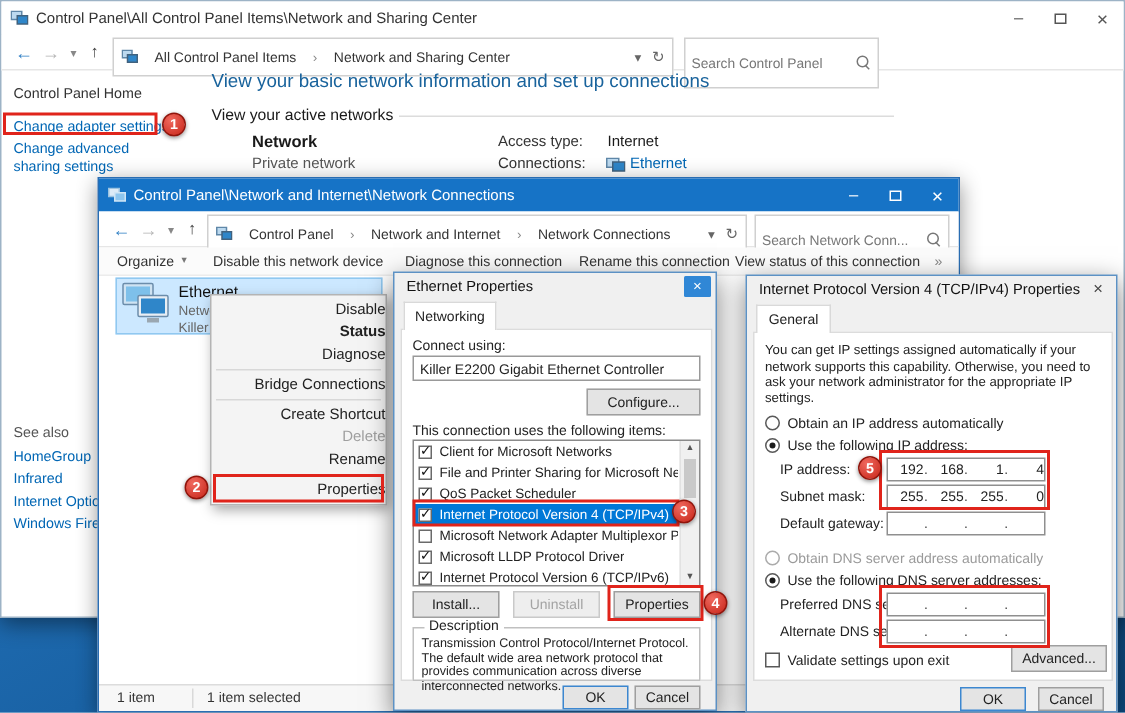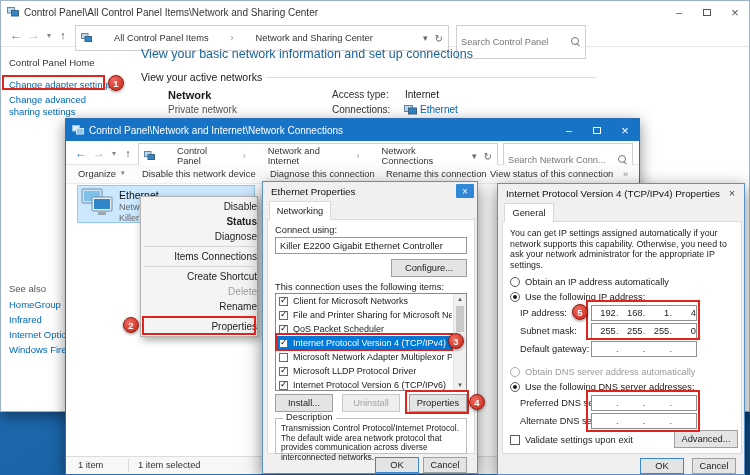--- a/index.html
+++ b/index.html
@@ -10,21 +10,21 @@
   .t{position:absolute;white-space:nowrap;}
   .link{color:#0066b4;}
   .f9{font-size:9px;}.f93{font-size:9.3px;}.f95{font-size:9.5px;}.f10{font-size:10px;}.f105{font-size:10.5px;}
   .c3{color:#333;}.c5{color:#555;}.c6{color:#666;}
   .wtitle{height:22px;display:flex;align-items:center;gap:5px;padding-left:6px;font-size:10px;}
   .cap{position:absolute;top:0;right:0;display:flex;}
   .cap .cpb{width:28px;height:22px;display:flex;align-items:center;justify-content:center;font-size:11px;}
   .maxg{width:8px;height:7px;border:1px solid currentColor;display:inline-block;}
   .addr{position:absolute;left:0;right:0;top:22px;height:24px;background:#fff;border-bottom:1px solid #e6e6e6;}
   .nav{position:absolute;top:0;height:24px;display:flex;align-items:center;justify-content:center;}
-  .crumb{position:absolute;top:2px;height:20px;border:1px solid #d0d0d0;background:#fff;display:flex;align-items:center;gap:22px;padding:12px 5px;font-size:9.3px;color:#333;}
+  .crumb{position:absolute;top:2px;height:20px;border:1px solid #d0d0d0;background:#fff;display:flex;align-items:center;gap:11px;padding:12px 5px;font-size:9.3px;color:#333;}
   .crumb .sep{color:#8a8a8a;font-size:9px;}
   .crumb .tail{margin-left:auto;display:flex;gap:7px;color:#666;font-size:9px;align-items:center;}
   .search{position:absolute;top:2px;height:20px;border:1px solid #d0d0d0;background:#fff;display:flex;align-items:center;padding:16px 4px;gap:3px;}
   .search input{border:none;outline:none;flex:1;font-size:9.2px;font-family:inherit;color:#444;background:transparent;min-width:0;}
   .search input::placeholder{color:#777;}
   .mag{width:10px;height:10px;position:relative;display:inline-block;flex:0 0 auto;}
   .mag::before{content:'';position:absolute;left:0;top:0;width:6px;height:6px;border:1.4px solid #777;border-radius:50%;}
   .mag::after{content:'';position:absolute;left:6.4px;top:6.4px;width:4px;height:1.4px;background:#777;transform:rotate(45deg);transform-origin:0 0;}
   .cmdbar{position:absolute;left:0;right:0;top:46px;height:19px;background:#fbfbfb;border-bottom:1px solid #ececec;font-size:9.4px;color:#333;}
   .statusbar{position:absolute;left:0;right:0;bottom:0;height:18px;background:#f7f7f7;border-top:1px solid #dcdcdc;font-size:9.3px;color:#333;}
@@ -215,21 +215,21 @@
     <div class="t" style="left:537px;top:1px;width:17px;height:15px;border:1px solid #ccc;background:#fff;color:#6a6a6a;font-size:8px;display:flex;align-items:center;justify-content:center;">▤</div>
     <div class="t" style="left:555px;top:1px;width:17px;height:15px;border:1px solid #9cc9ea;background:#dcedf9;color:#6a6a6a;font-size:8px;display:flex;align-items:center;justify-content:center;">▦</div>
   </div>
 </div>
 
 <div class="menu">
   <div class="mi">Disable</div>
   <div class="mi bold">Status</div>
   <div class="mi">Diagnose</div>
   <div class="msep"></div>
-  <div class="mi">Items Connections</div>
+  <div class="mi">Bridge Connections</div>
   <div class="msep"></div>
   <div class="mi">Create Shortcut</div>
   <div class="mi dim">Delete</div>
   <div class="mi">Rename</div>
   <div class="msep"></div>
   <div class="mi">Properties</div>
 </div>
 
 <div class="dlg" style="left:262px;top:181px;width:216px;height:293px;z-index:20;">
   <div class="dlg-title">

